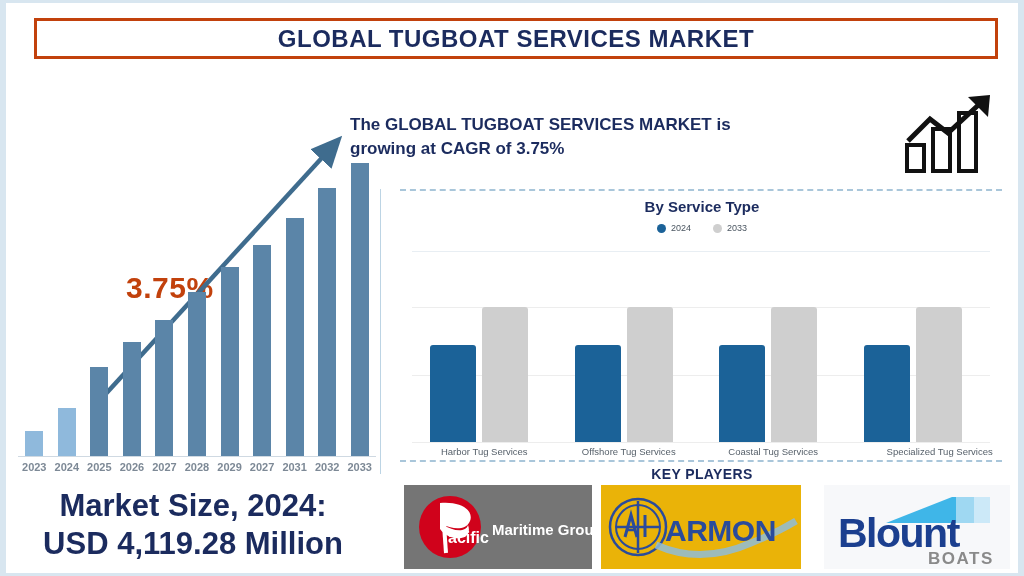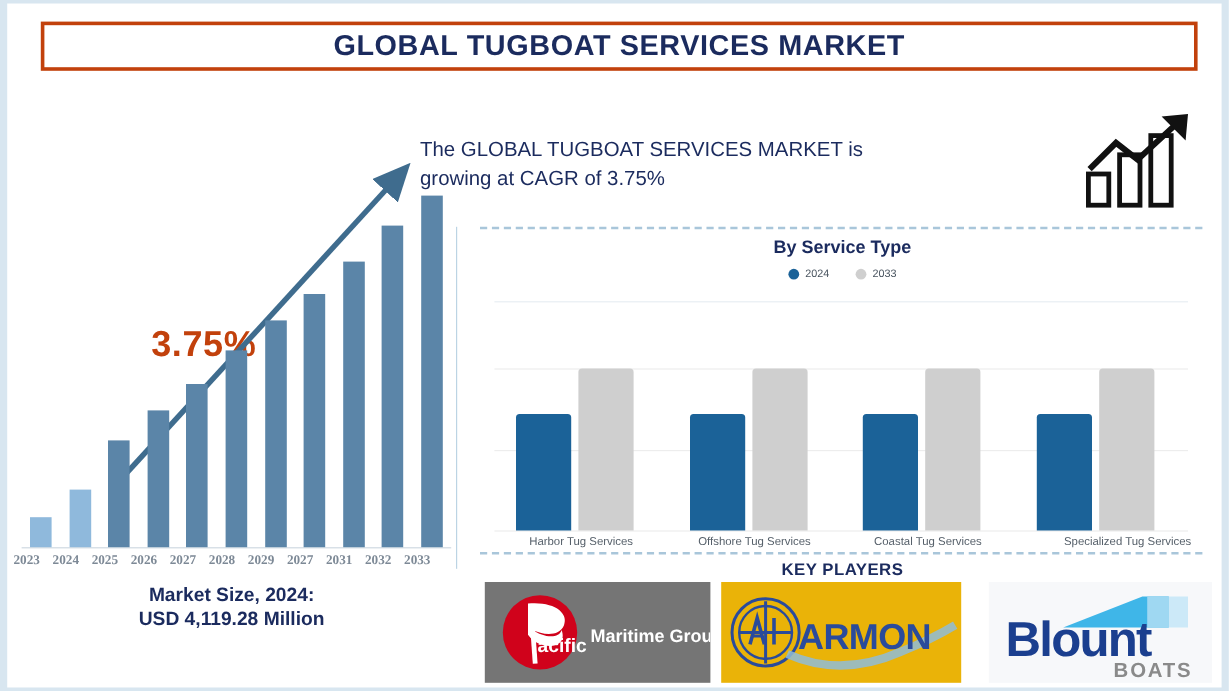--- a/index.html
+++ b/index.html
@@ -109,44 +109,43 @@
   #growth-arrow {
     position: absolute;
     left: 0px;
     top: 0px;
     width: 358px;
     height: 330px;
     pointer-events: none;
   }
   #left-year-labels {
     position: absolute;
-    left: 0;
+    left: 12px;
     top: 394px;
     width: 358px;
     height: 16px;
-    font-family: Liberation Serif, serif;
   }
   .year-label {
     position: absolute;
     top: 0px;
     width: 32px;
     margin-left: -7px;
     text-align: center;
     font-size: 11px;
     font-weight: bold;
     color: #7d8996;
   }
   #market-value-block {
     position: absolute;
     left: 0px;
     top: 420px;
     width: 374px;
     text-align: center;
     color: #1b2b5e;
-    font-size: 16px;
+    font-size: 31px;
     font-weight: bold;
     line-height: 1.22;
   }
 
   
   #right-panel {
     position: absolute;
     left: 374px;
     top: 64px;
     width: 644px;
@@ -155,21 +154,21 @@
   #cagr-statement {
     position: absolute;
     left: -30px;
     top: 46px;
     width: 500px;
     font-size: 17px;
     font-weight: bold;
     color: #1b2b5e;
     line-height: 1.4;
   }
-  #cagr-statement .reg { font-weight: normal; }
+  #cagr-statement .reg { font-weight: bold; }
   #growth-icon {
     position: absolute;
     right: 24px;
     top: 26px;
     width: 96px;
     height: 82px;
   }
   .dashed-sep {
     position: absolute;
     left: 20px;

